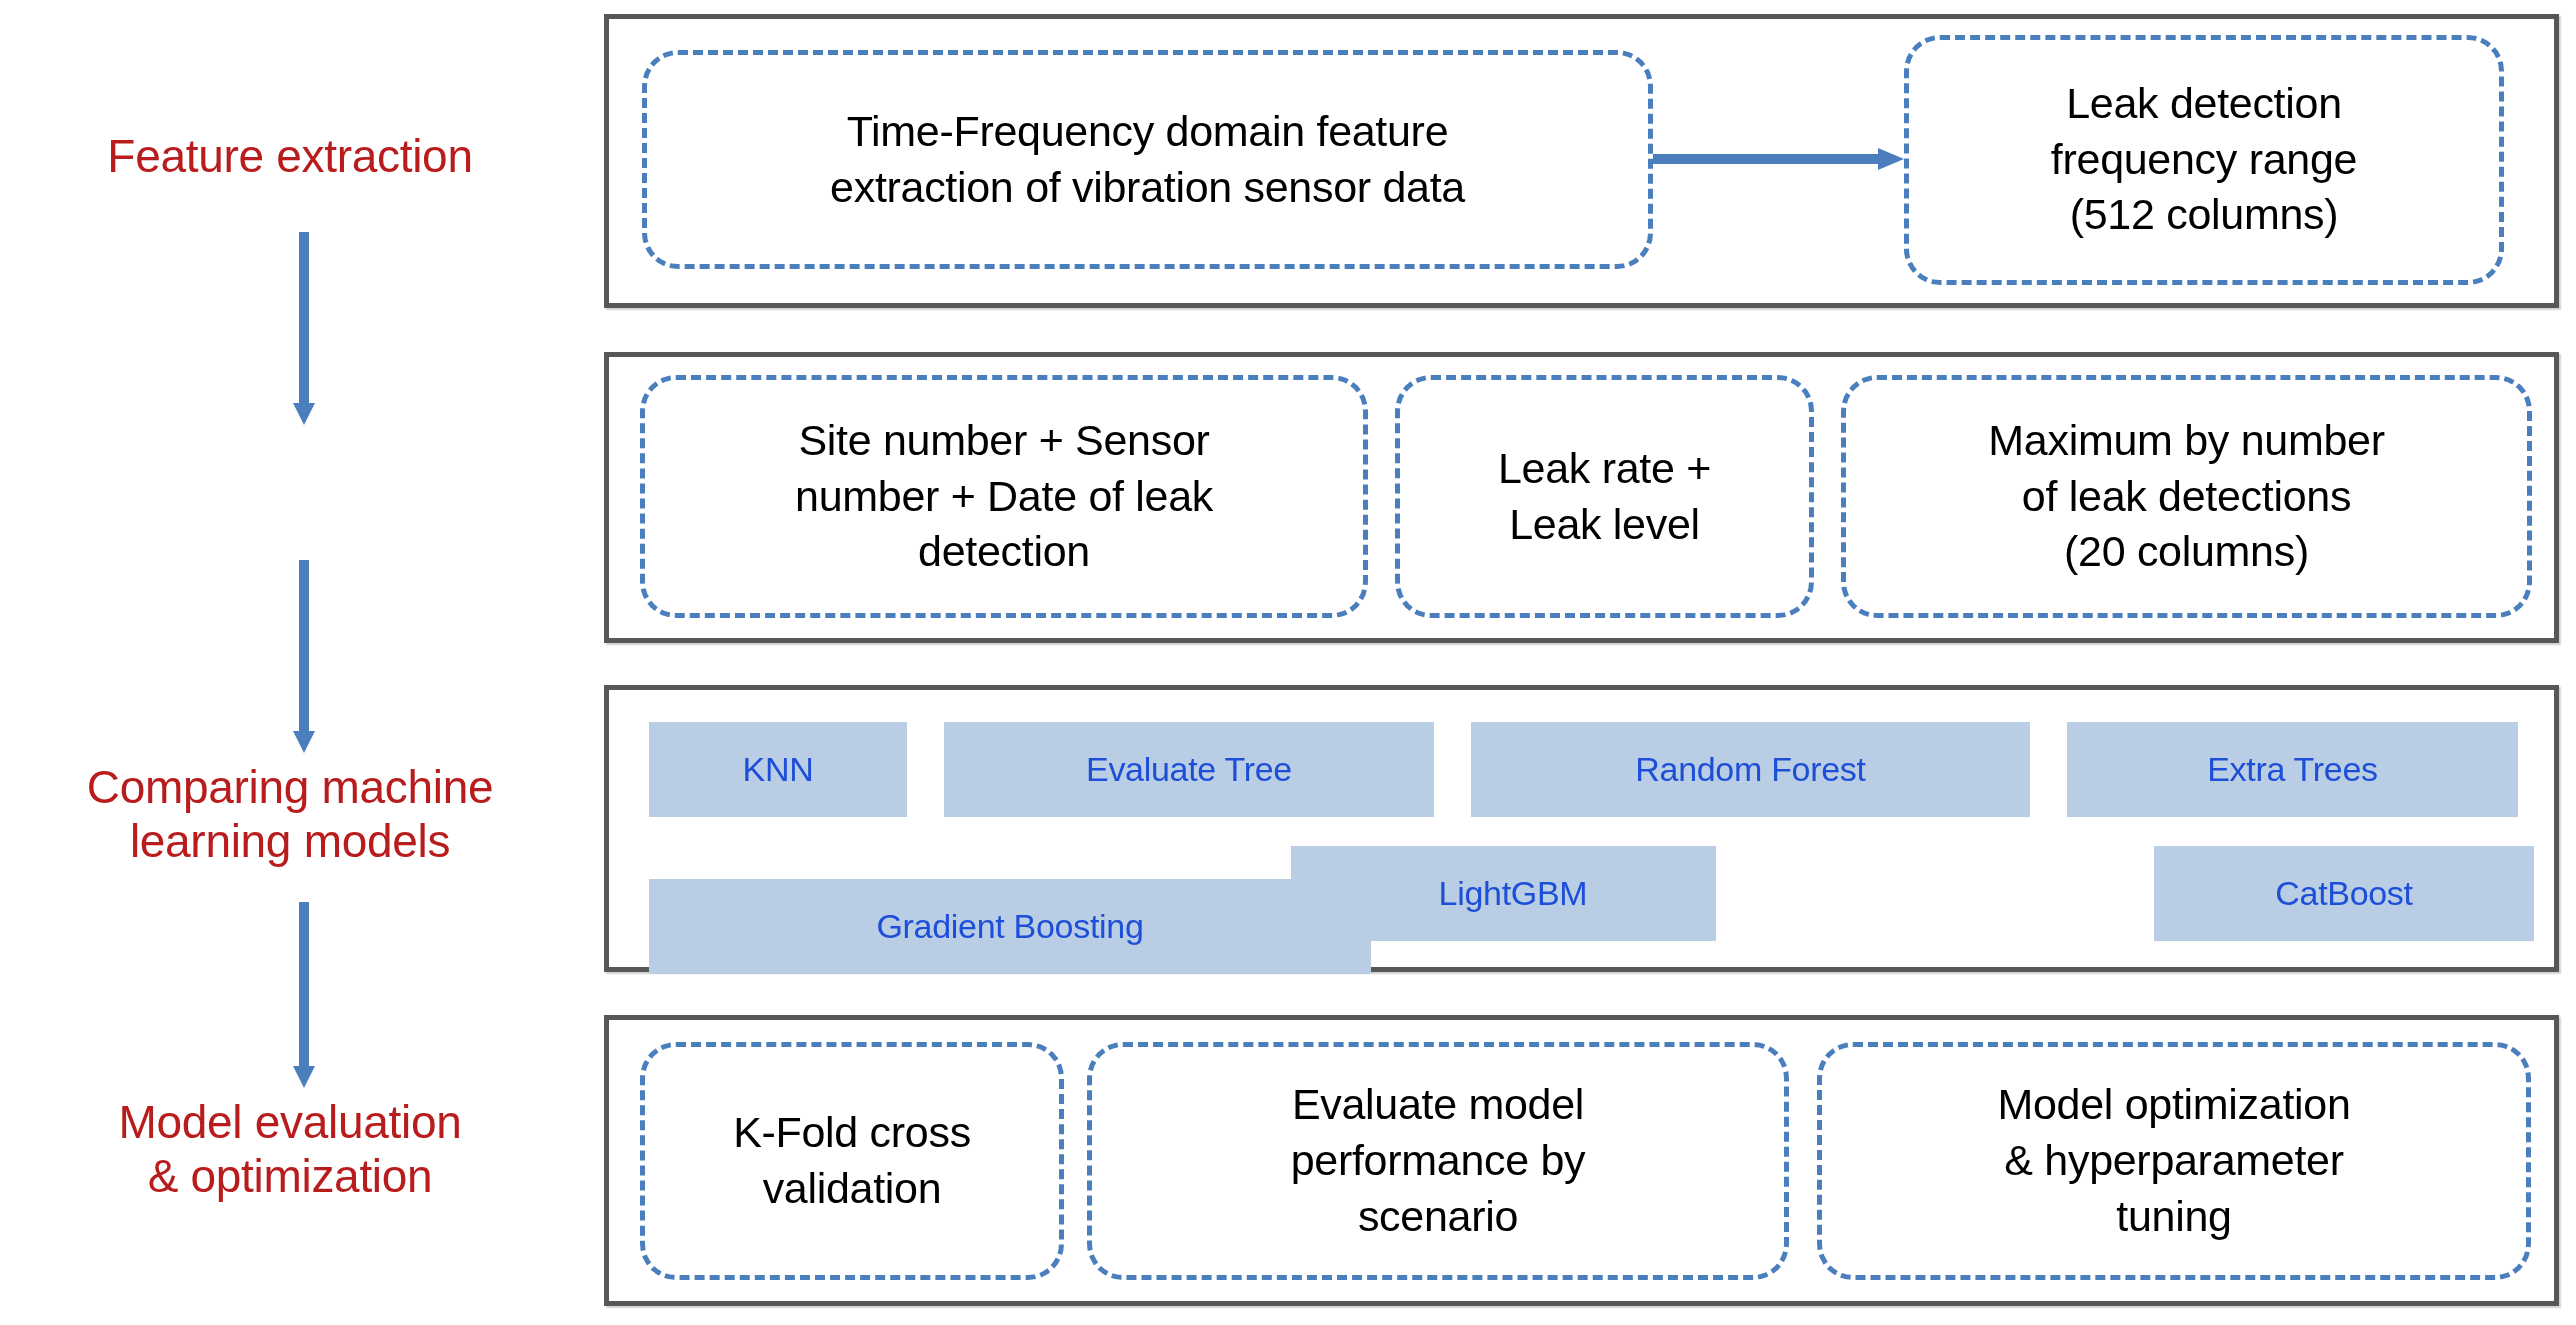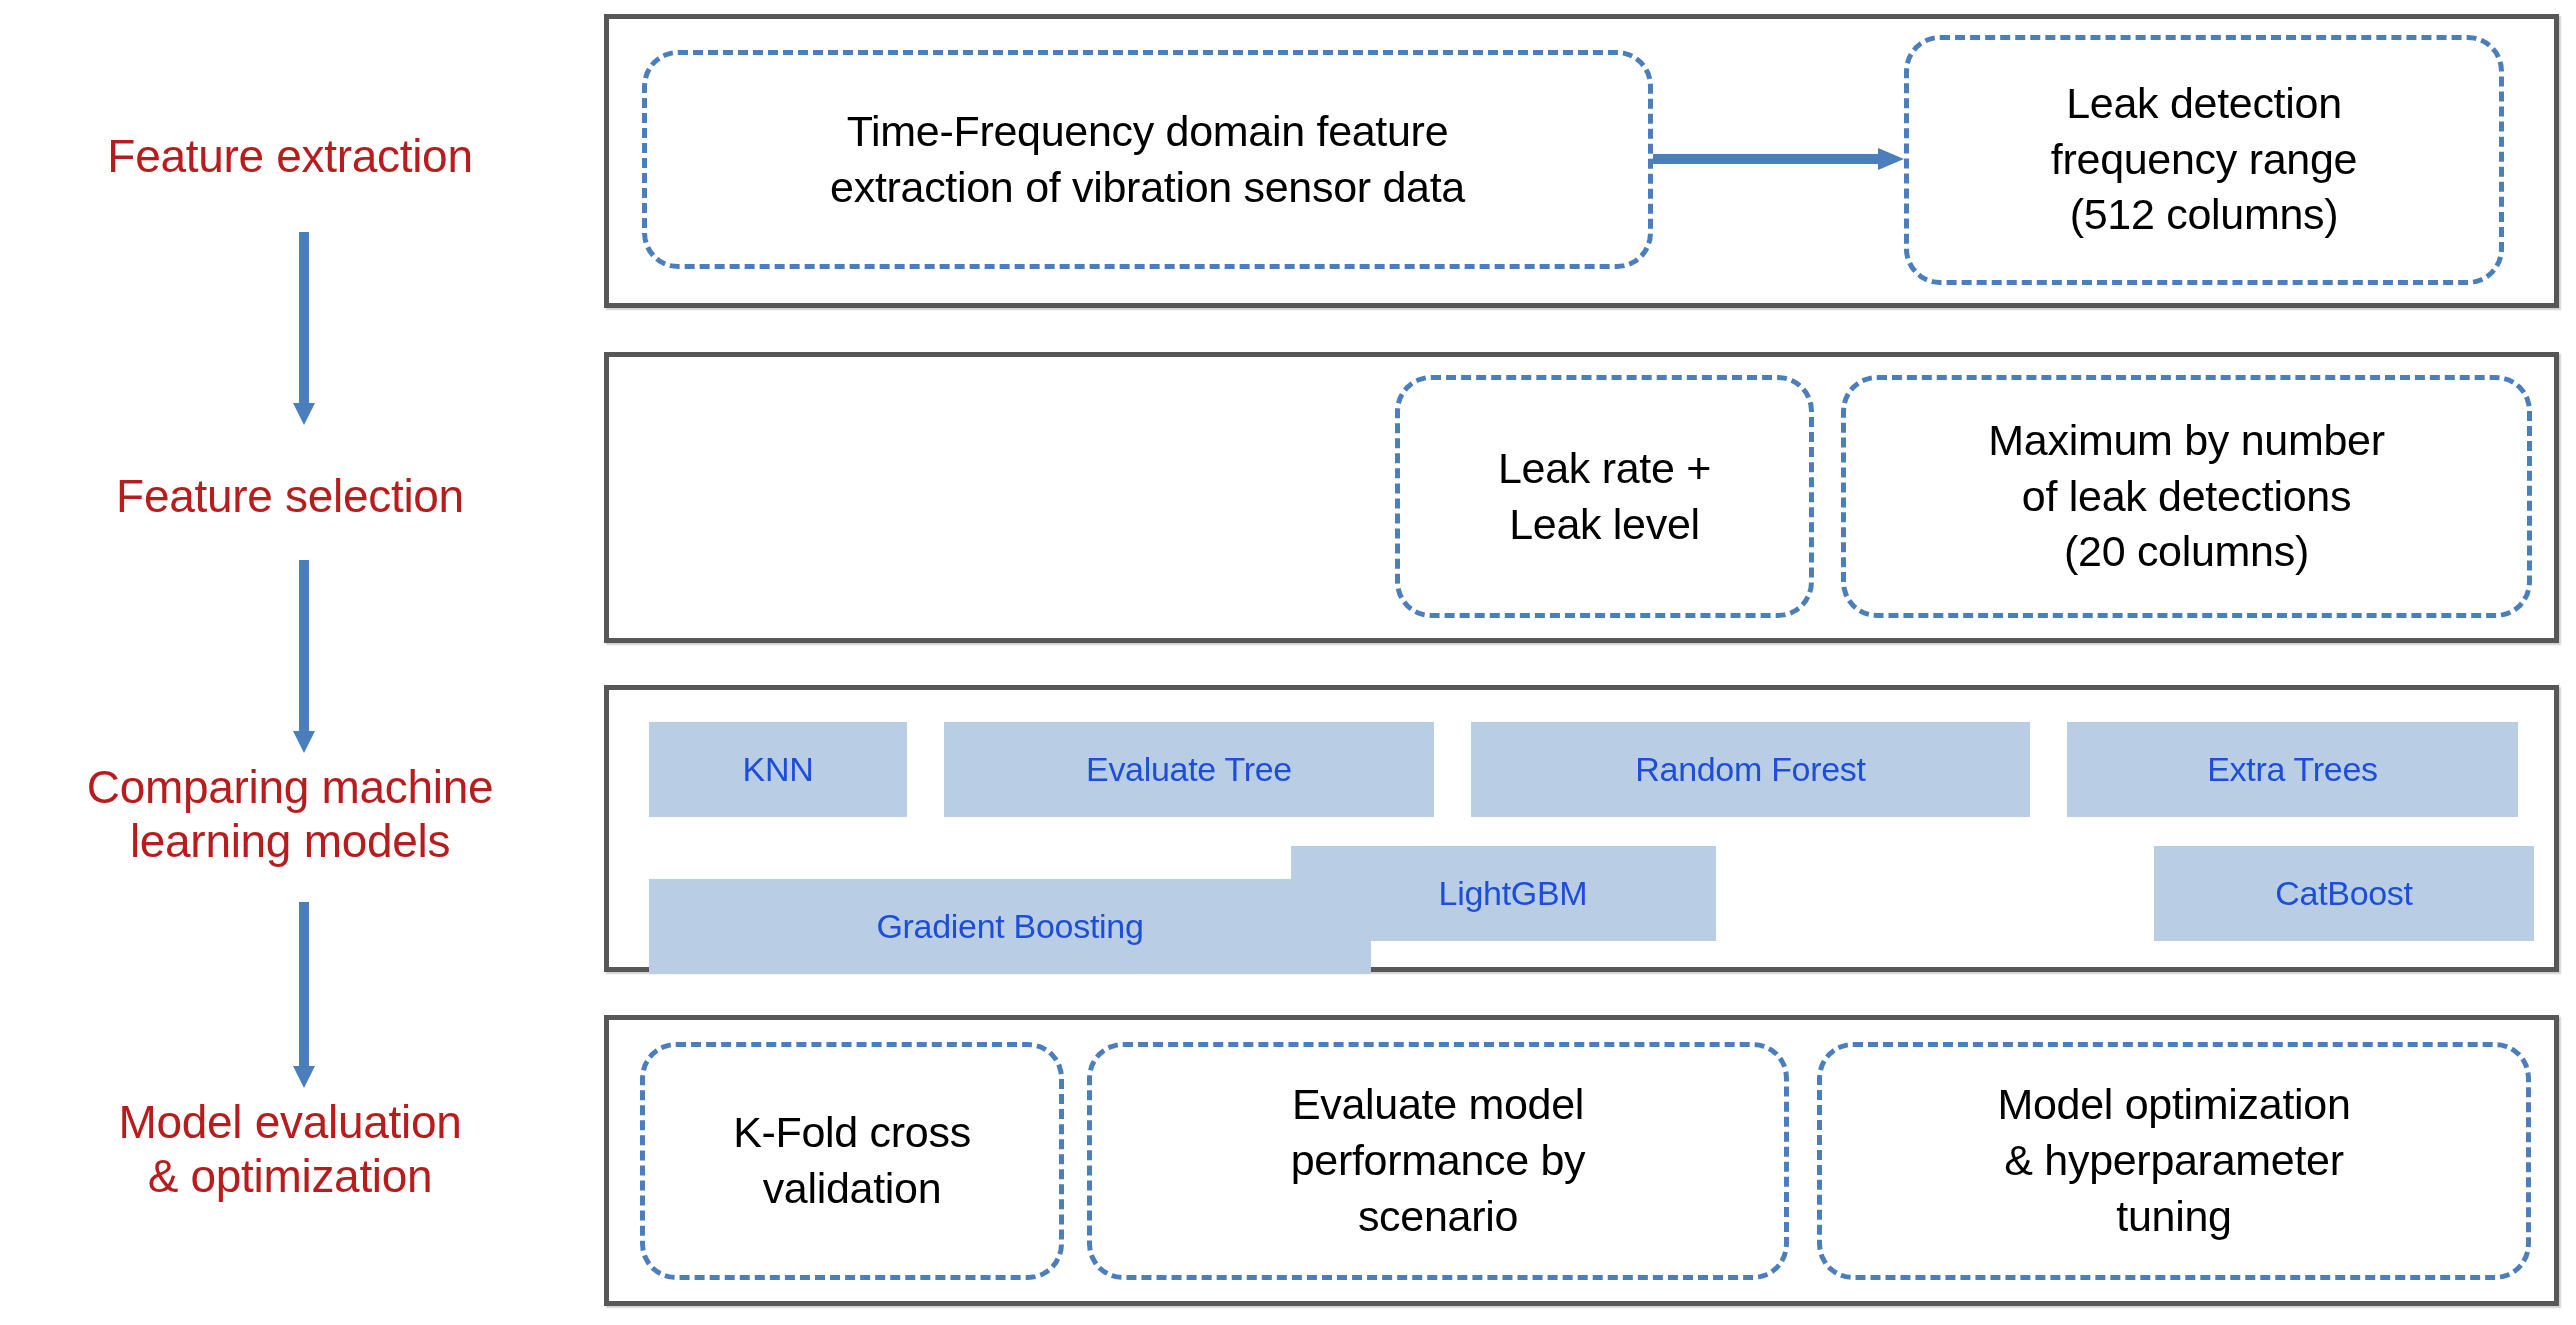--- a/index.html
+++ b/index.html
@@ -123,21 +123,20 @@
 
 <div id="canvas">
 
   <div class="stage-label" style="left:26px; top:129px; width:528px;">Feature extraction</div>
 
   <div class="v-arrow" style="left:293px; top:232px; height:193px;">
     <div class="shaft" style="height:171px;"></div>
     <div class="head" style="top:171px;"></div>
   </div>
 
-  <div class="stage-label" style="left:26px; top:469px; width:528px;">Feature selection</div>
 
   <div class="v-arrow" style="left:293px; top:560px; height:193px;">
     <div class="shaft" style="height:171px;"></div>
     <div class="head" style="top:171px;"></div>
   </div>
 
   <div class="stage-label" style="left:26px; top:760px; width:528px;">Comparing machine
 learning models</div>
 
   <div class="v-arrow" style="left:293px; top:902px; height:187px;">
@@ -158,20 +157,23 @@
       <div class="head" style="left:225px;"></div>
     </div>
 
     <div class="node" style="left:1295px; top:15.5px; width:600px; height:250px;">Leak detection
 frequency range
 (512 columns)</div>
   </div>
 
   <div class="section" style="left:604px; top:352px; width:1955px; height:291px;">
 
+    <div class="node" style="left:31px; top:18px; width:728px; height:243px;">Site number + Sensor
+number + Date of leak
+detection</div>
 
     <div class="node" style="left:786px; top:18px; width:419px; height:243px;">Leak rate +
 Leak level</div>
 
     <div class="node" style="left:1232px; top:18px; width:691px; height:243px;">Maximum by number
 of leak detections
 (20 columns)</div>
   </div>
 
   <div class="section" style="left:604px; top:685px; width:1955px; height:287px;">

